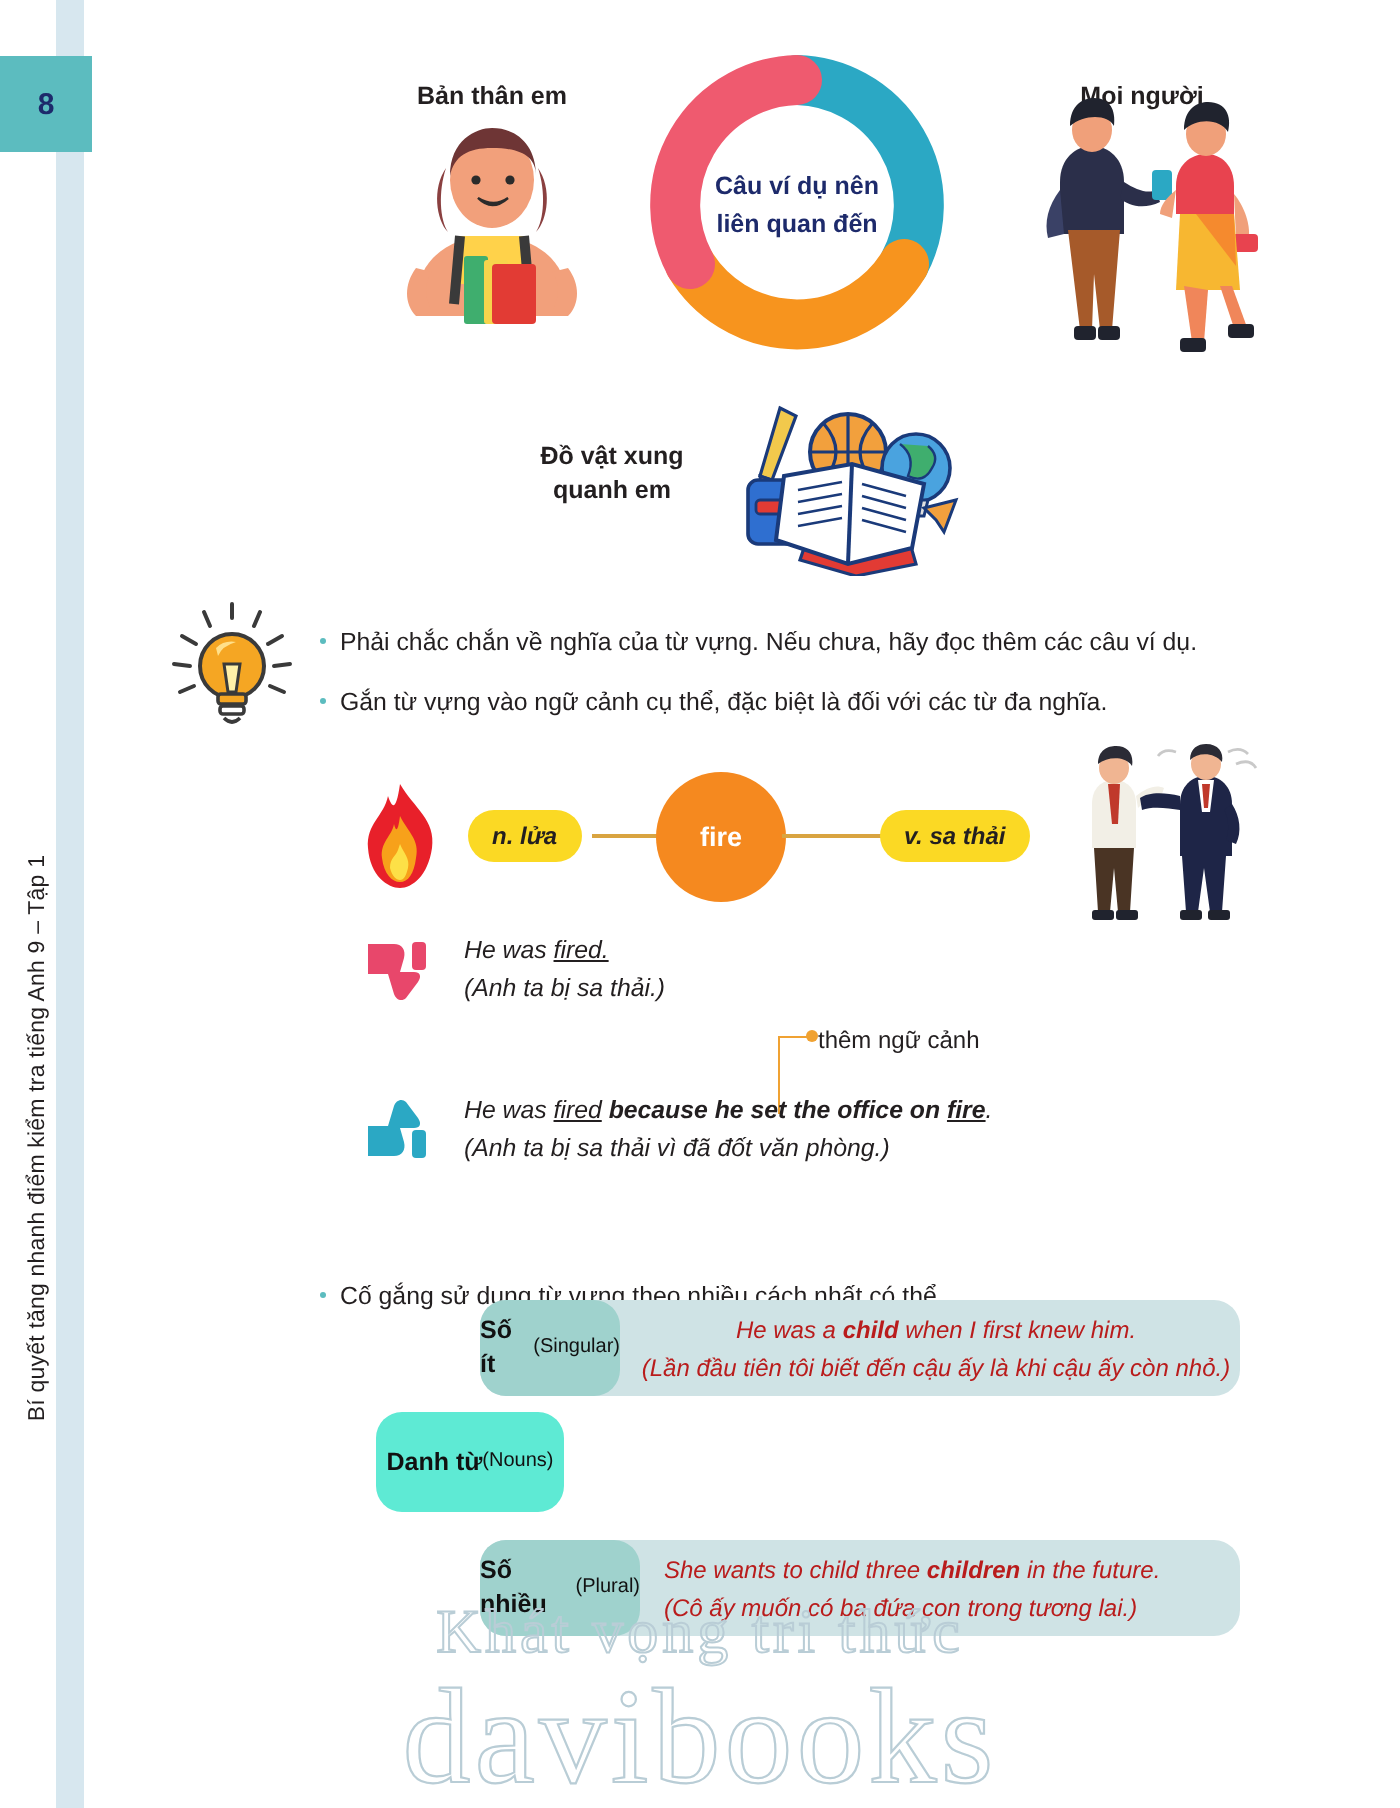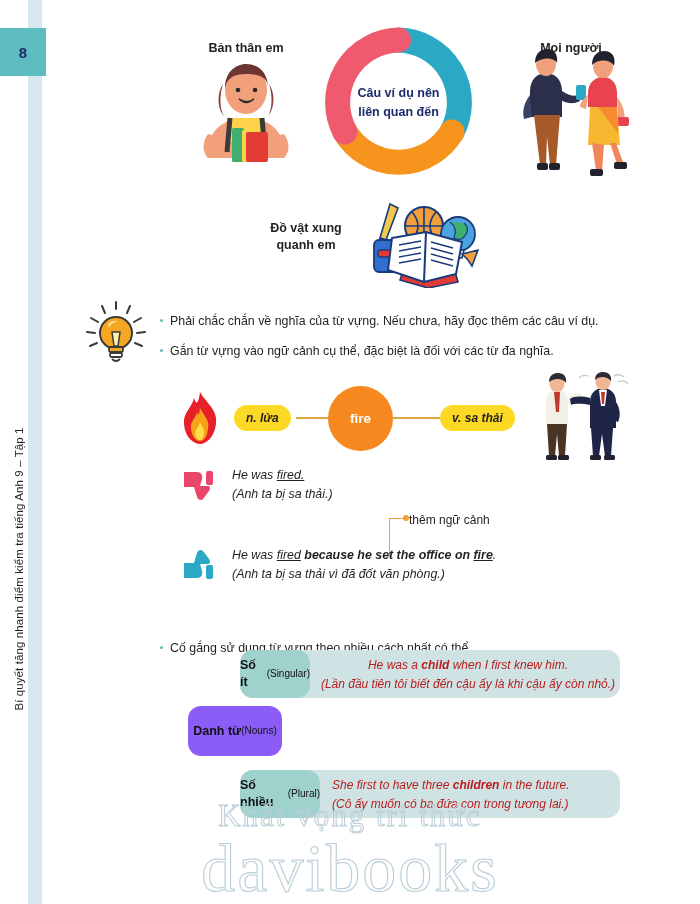--- a/index.html
+++ b/index.html
@@ -75,21 +75,21 @@
   
   .row-band{position:absolute;background:#cfe3e5;border-radius:13px;}
   #band-sing{left:240px;top:650px;width:380px;height:48px;}
   #band-plur{left:240px;top:770px;width:380px;height:48px;}
   .tag{position:absolute;border-radius:13px;display:flex;flex-direction:row;
     align-items:center;justify-content:center;line-height:1.35;}
   .tag .t1{font-size:12.5px;font-weight:bold;color:#111;}
   .tag .t2{font-size:10px;color:#111;}
   #tag-sing{left:240px;top:650px;width:70px;height:48px;background:#9fd2cd;}
   #tag-plur{left:240px;top:770px;width:80px;height:48px;background:#9fd2cd;}
-  #tag-noun{left:188px;top:706px;width:94px;height:50px;background:#8b5cf6;}
+  #tag-noun{left:188px;top:706px;width:94px;height:50px;background:#5eead4;}
   #tag-noun .t1,#tag-noun .t2{color:#111;}
   .sent{position:absolute;font-size:12px;font-style:italic;line-height:1.55;color:#b91c1c;}
   .sent b{font-weight:bold;font-style:italic;}
   #sent-sing{left:318px;top:656px;width:300px;text-align:center;}
   #sent-plur{left:332px;top:776px;width:280px;text-align:left;}
 
   
   #watermark{position:absolute;left:0;top:796px;width:700px;height:108px;
     pointer-events:none;display:flex;flex-direction:column;align-items:center;}
   #wm-main{font-size:68px;font-family:"Liberation Serif","DejaVu Serif",serif;
@@ -296,20 +296,20 @@
   <span class="t1">Danh từ</span>
   <span class="t2">(Nouns)</span>
 </div>
 
 <div class="row-band" id="band-plur"></div>
 <div class="tag" id="tag-plur">
   <span class="t1">Số nhiều</span>
   <span class="t2">(Plural)</span>
 </div>
 <div class="sent" id="sent-plur">
-  <span><span>She first to have three </span><b>children</b><span> in the future.</span></span><br>
+  <span><span>She wants to child three </span><b>children</b><span> in the future.</span></span><br>
   <span>(Cô ấy muốn có ba đứa con trong tương lai.)</span>
 </div>
 
 <div id="watermark">
   <div id="wm-sub">Khát vọng tri thức</div>
   <div id="wm-main">davibooks</div>
 </div>
 
 </body></html>

